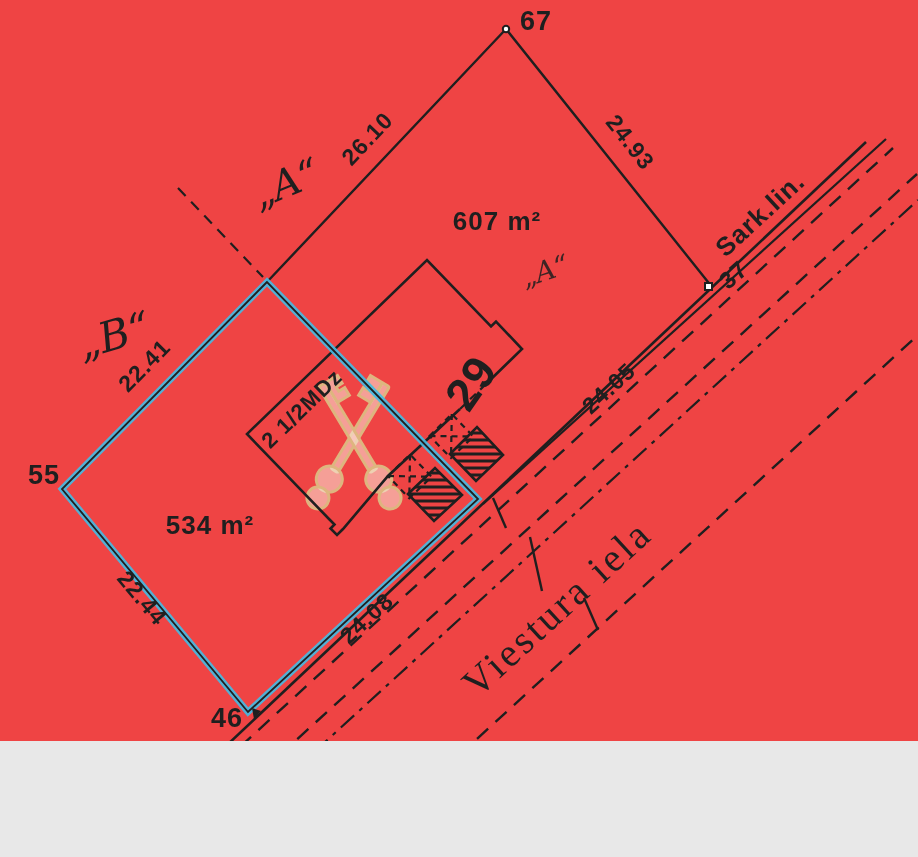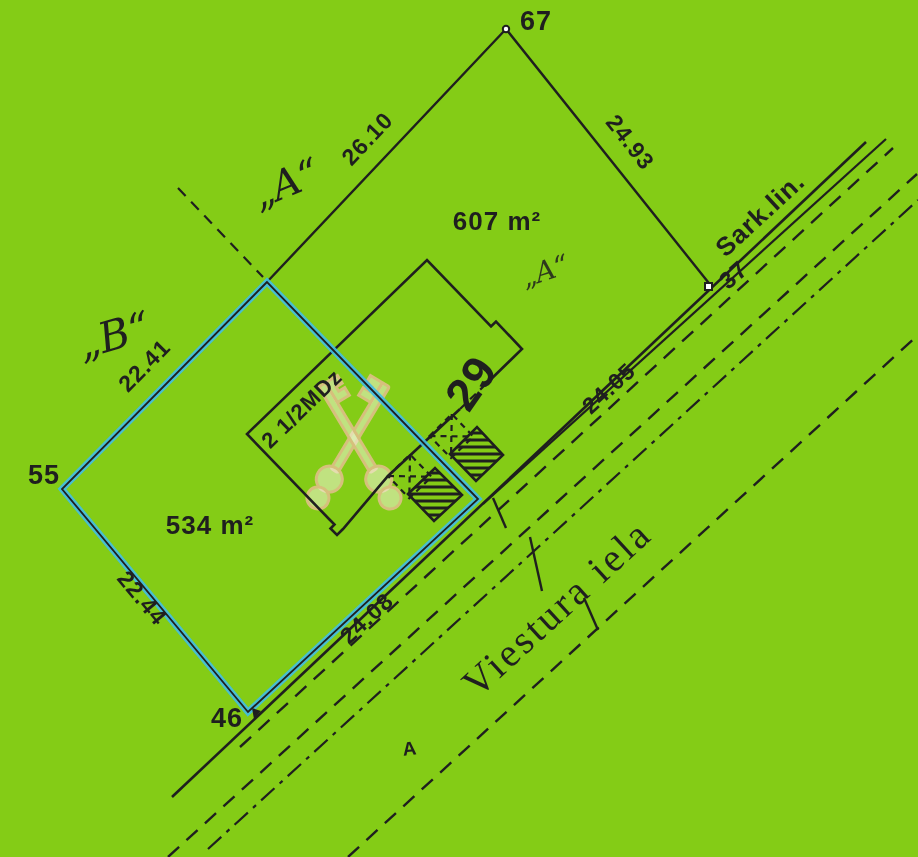--- a/index.html
+++ b/index.html
@@ -1,16 +1,16 @@
 <!DOCTYPE html>
 <html><head>
 <meta charset="utf-8">
 <style>
   html,body{margin:0;padding:0;background:#e8e8e8;}
-  .stage{width:918px;height:857px;background:#84cc16;position:relative;overflow:hidden;
+  .stage{width:918px;height:741px;background:#ef4444;position:relative;overflow:hidden;
          font-family:"Liberation Sans",sans-serif;}
   svg{display:block;}
   .ink{stroke:#1f1f1f;fill:none;}
   .w26{stroke-width:2.6;} .w24{stroke-width:2.4;} .w22{stroke-width:2.2;} .w18{stroke-width:1.8;}
   .dash{stroke-dasharray:15 10;} .dash2{stroke-dasharray:11 8;} .dash3{stroke-dasharray:8 6;}
   .dashx{stroke-dasharray:6 5;} .dashdot{stroke-dasharray:18 7 4 7;}
   text{fill:#1f1f1f;font-family:"Liberation Sans",sans-serif;font-weight:700;}
   .num{letter-spacing:1px;}
   .script{font-family:"DejaVu Serif",serif;font-style:italic;font-weight:400;}
   .serifname{font-family:"Liberation Serif",serif;font-weight:400;letter-spacing:3px;}

